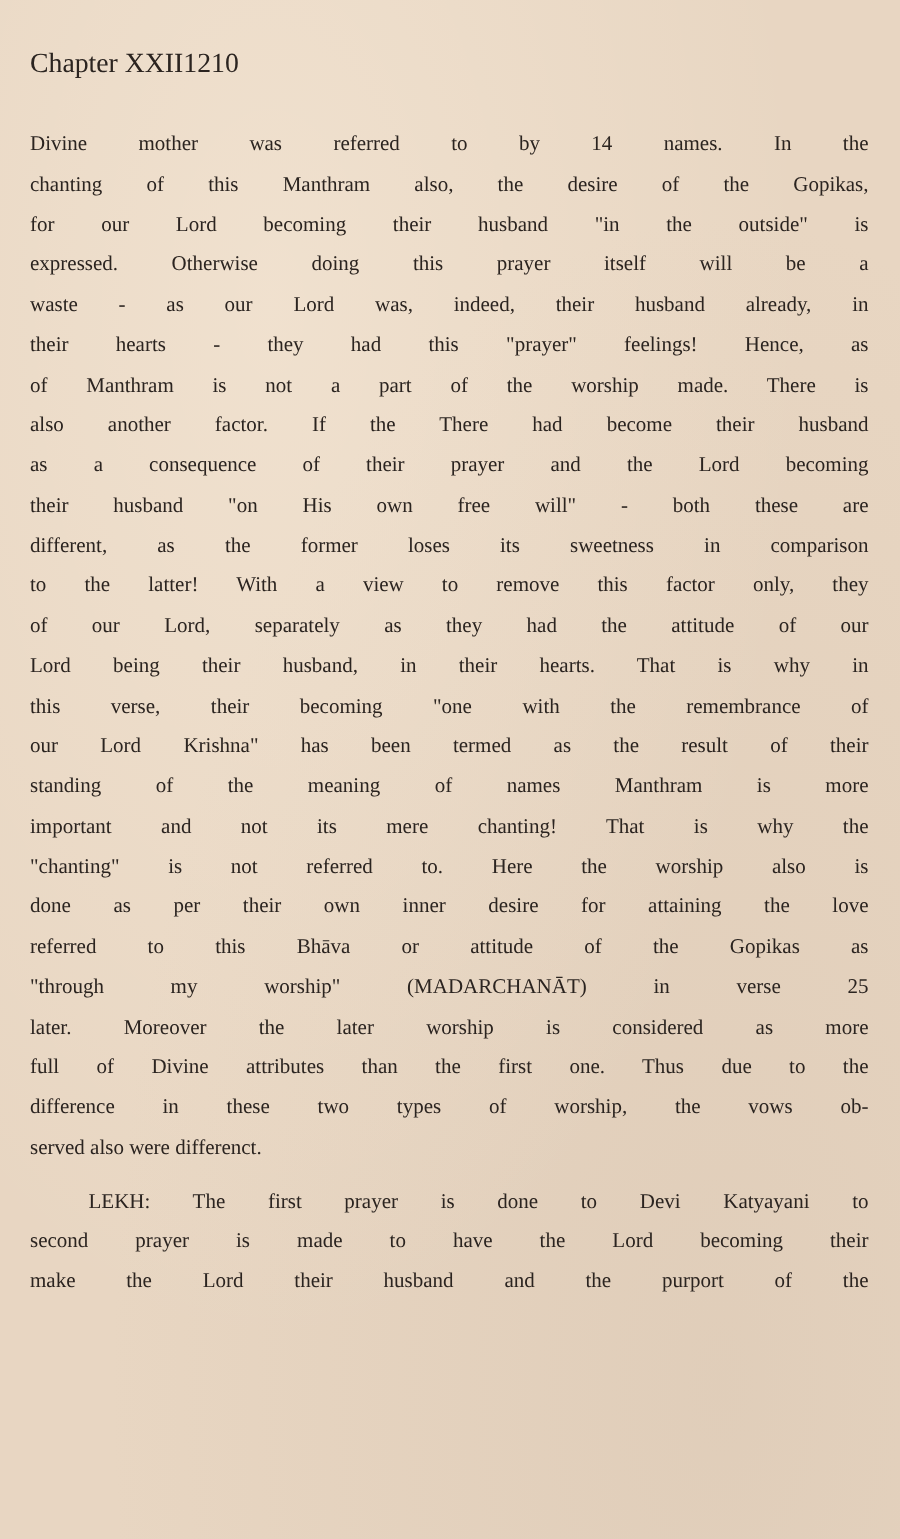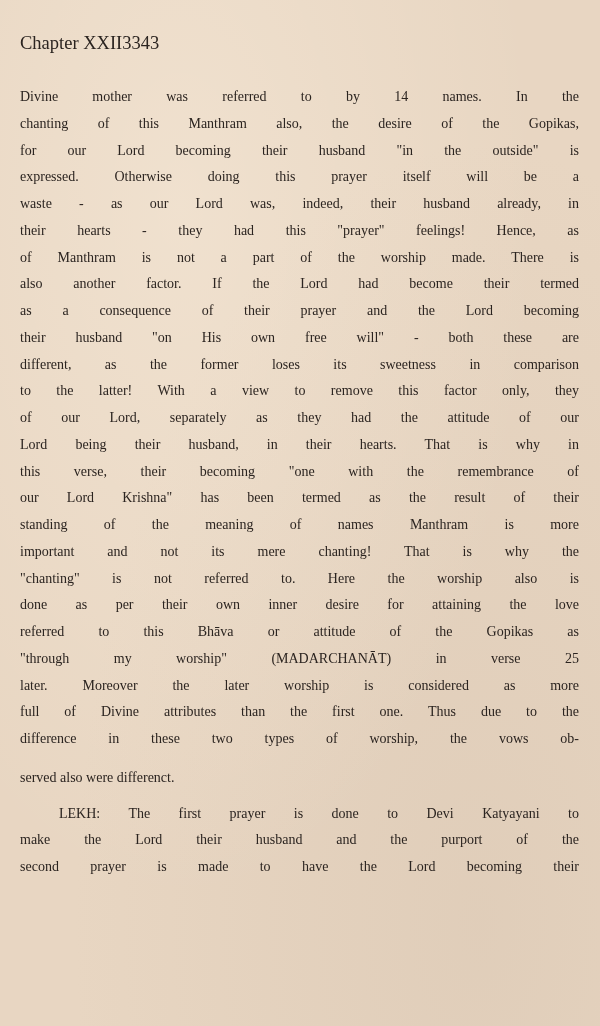--- a/index.html
+++ b/index.html
@@ -18,43 +18,43 @@
     position:absolute; top:32px; left:0; width:559px;
     display:flex; 
     font-size:18.5px; line-height:22px;
   }
   .body { position:absolute; top:84px; left:0; width:559px; }
   .line {
     font-size:14px; line-height:26.75px; height:26.75px;
     text-align:justify; text-align-last:justify; white-space:nowrap;
     display:block;
   }
-  .line.last { text-align-last:left;margin-top:12px; }
+  .line.last { text-align-last:left; }
   .line.indent { text-indent:39px; }
   .gap { height:9px; }
 </style>
 </head>
 <body>
 
 <div class="page">
   <div class="header">
     <span>Chapter XXII</span>
-    <span>3343</span>
+    <span>1210</span>
   </div>
 
   <div class="body">
     <div>
       <span class="line">Divine mother was referred to by 14 names. In the</span>
       <span class="line">chanting of this Manthram also, the desire of the Gopikas,</span>
       <span class="line">for our Lord becoming their husband "in the outside" is</span>
       <span class="line">expressed. Otherwise doing this prayer itself will be a</span>
       <span class="line">waste - as our Lord was, indeed, their husband already, in</span>
       <span class="line">their hearts - they had this "prayer" feelings! Hence, as</span>
       <span class="line">of Manthram is not a part of the worship made. There is</span>
-      <span class="line">also another factor. If the Lord had become their termed</span>
+      <span class="line">also another factor. If the There had become their husband</span>
       <span class="line">as a consequence of their prayer and the Lord becoming</span>
       <span class="line">their husband "on His own free will" - both these are</span>
       <span class="line">different, as the former loses its sweetness in comparison</span>
       <span class="line">to the latter! With a view to remove this factor only, they</span>
       <span class="line">of our Lord, separately as they had the attitude of our</span>
       <span class="line">Lord being their husband, in their hearts. That is why in</span>
       <span class="line">this verse, their becoming "one with the remembrance of</span>
       <span class="line">our Lord Krishna" has been termed as the result of their</span>
       <span class="line">standing of the meaning of names Manthram is more</span>
       <span class="line">important and not its mere chanting! That is why the</span>
@@ -63,17 +63,17 @@
       <span class="line">referred to this Bhāva or attitude of the Gopikas as</span>
       <span class="line">"through my worship" (MADARCHANĀT) in verse 25</span>
       <span class="line">later. Moreover the later worship is considered as more</span>
       <span class="line">full of Divine attributes than the first one. Thus due to the</span>
       <span class="line">difference in these two types of worship, the vows ob-</span>
       <span class="line last">served also were differenct.</span>
     </div>
     <div class="gap"></div>
     <div>
       <span class="line indent">LEKH: The first prayer is done to Devi Katyayani to</span>
+      <span class="line">second prayer is made to have the Lord becoming their</span>
       <span class="line">make the Lord their husband and the purport of the</span>
-      <span class="line">second prayer is made to have the Lord becoming their</span>
     </div>
   </div>
 </div>
 
 </body></html>

